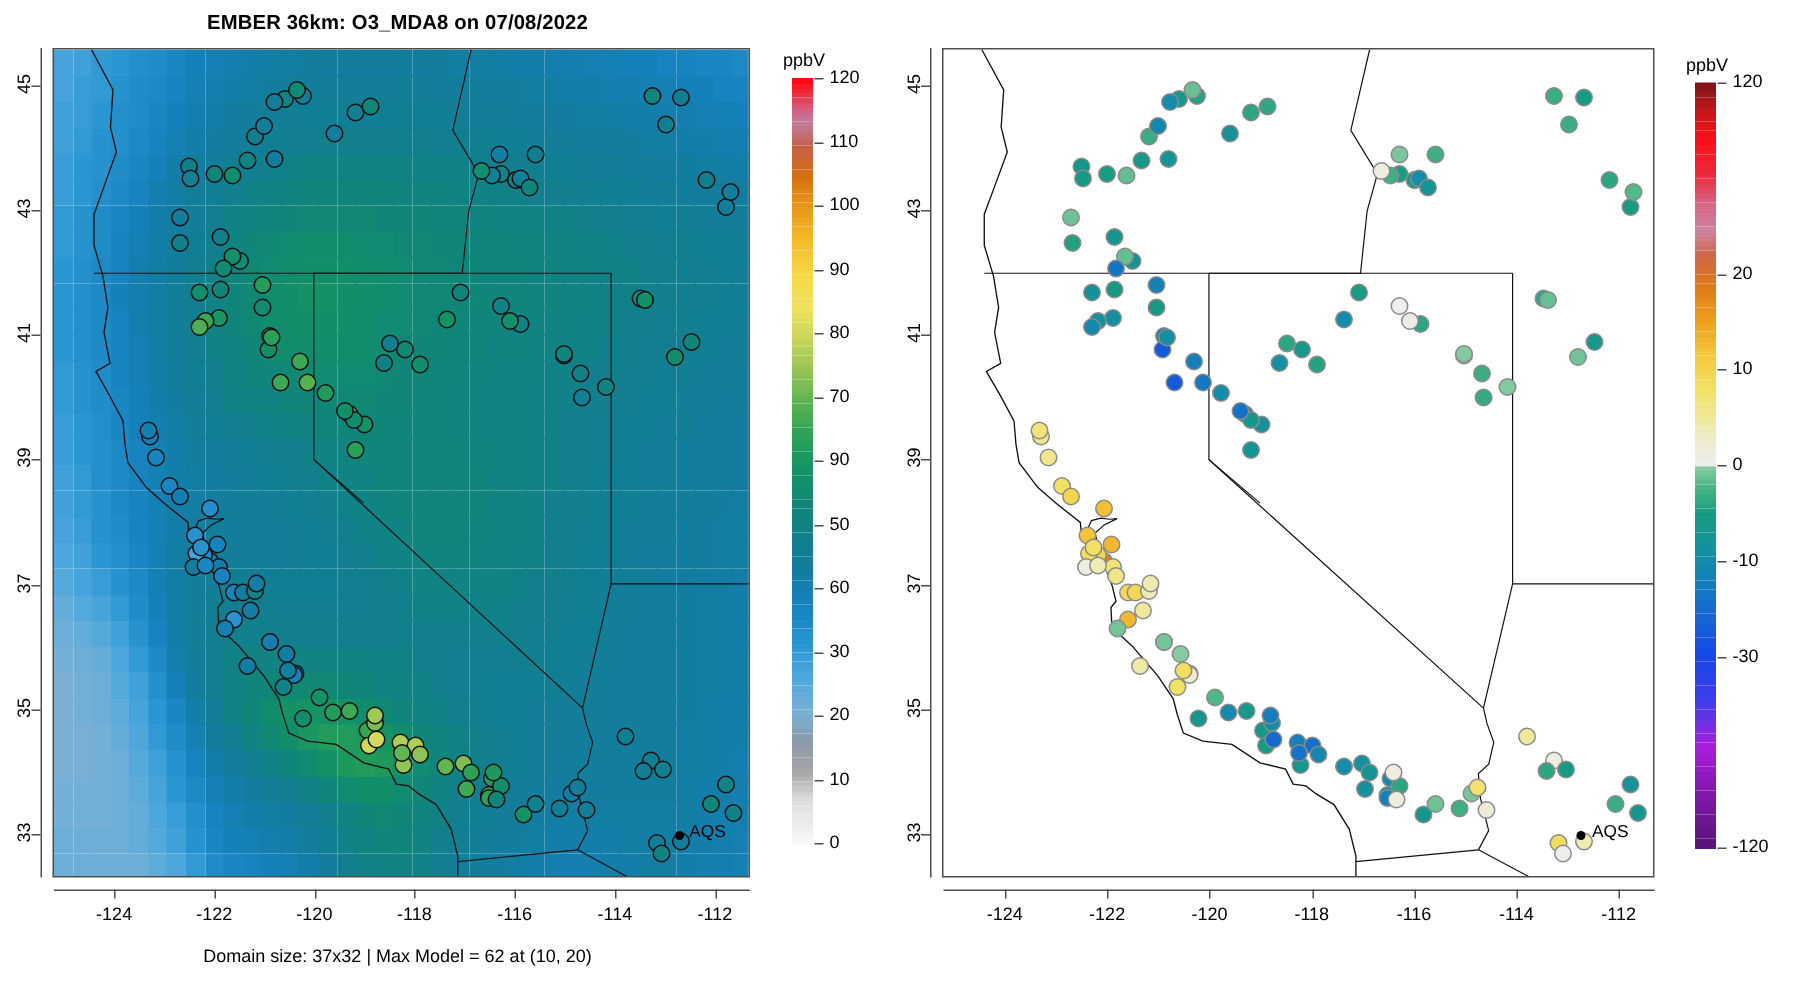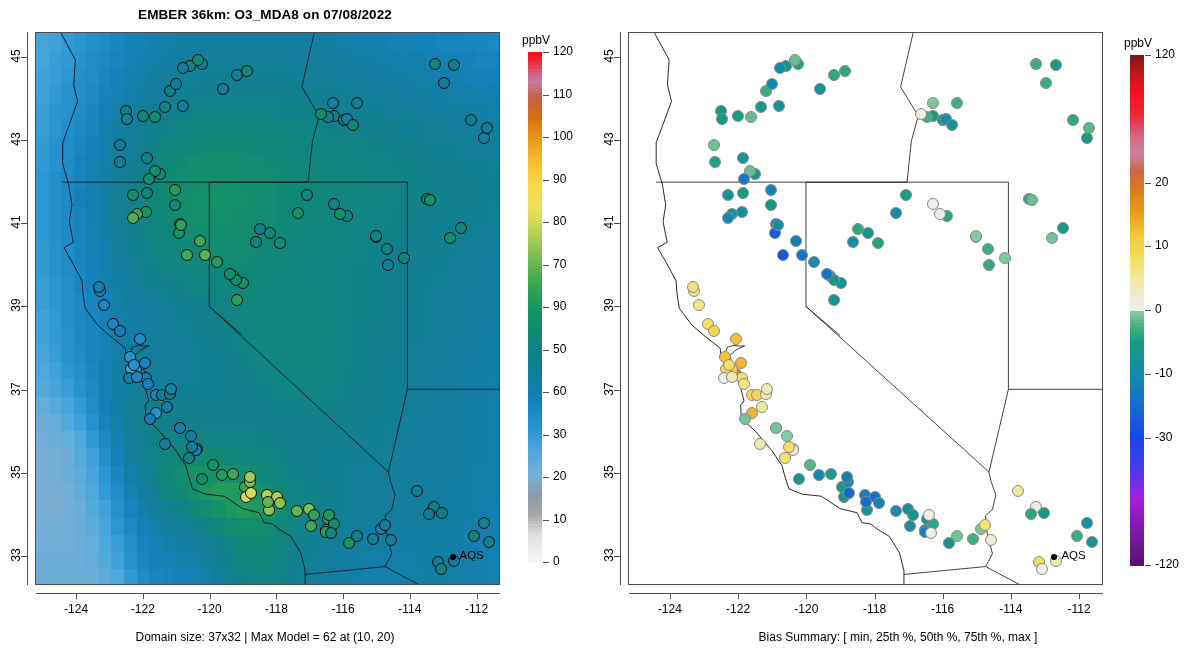--- a/index.html
+++ b/index.html
@@ -2004,16 +2004,15 @@
         <div class="cbtxt" style="left:25px;top:183.3px">10</div>
         <div class="cbtick" style="left:15px;top:255.0px"></div>
         <div class="cbtxt" style="left:25px;top:247.0px">0</div>
         <div class="cbtick" style="left:15px;top:318.8px"></div>
         <div class="cbtxt" style="left:25px;top:310.8px">-10</div>
         <div class="cbtick" style="left:15px;top:382.5px"></div>
         <div class="cbtxt" style="left:25px;top:374.5px">-30</div>
         <div class="cbtick" style="left:15px;top:510.0px"></div>
         <div class="cbtxt" style="left:25px;top:502.0px">-120</div>
       </div>
-    <div class="caption cap1">Bias Summary: [ min, 25th %, 50th %, 75th %, max ]</div>
   </div>
 
 </div>
 
 </body></html>

